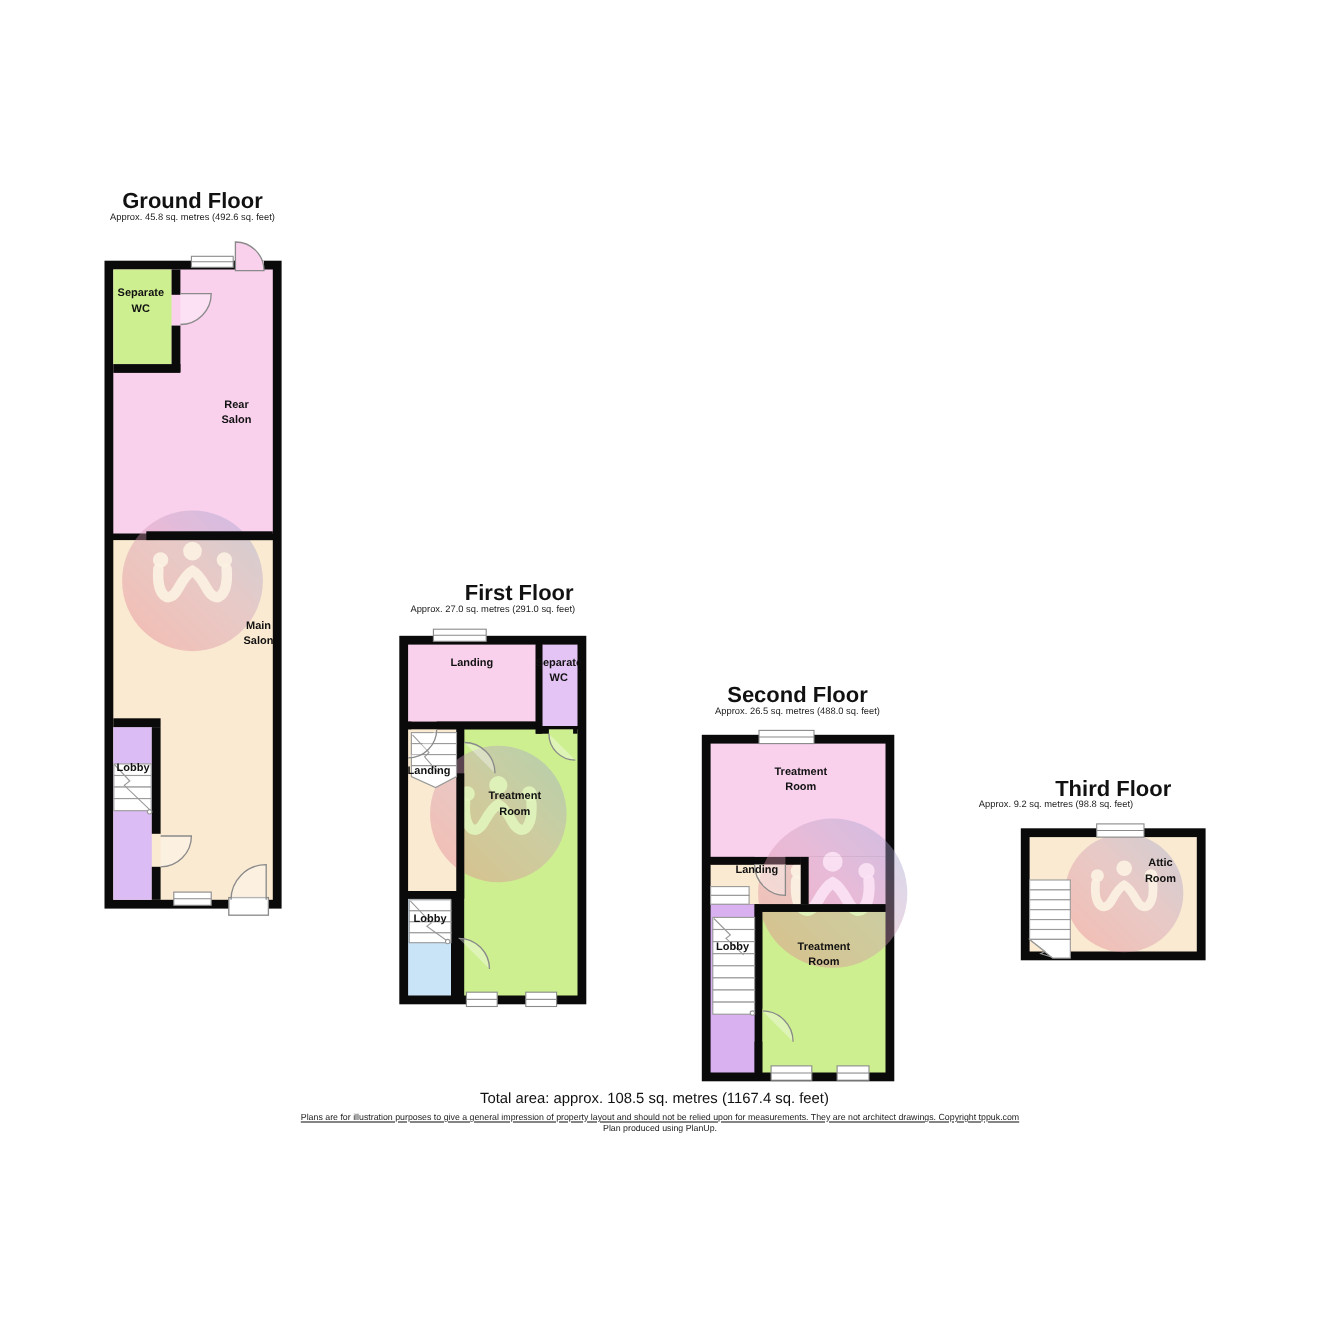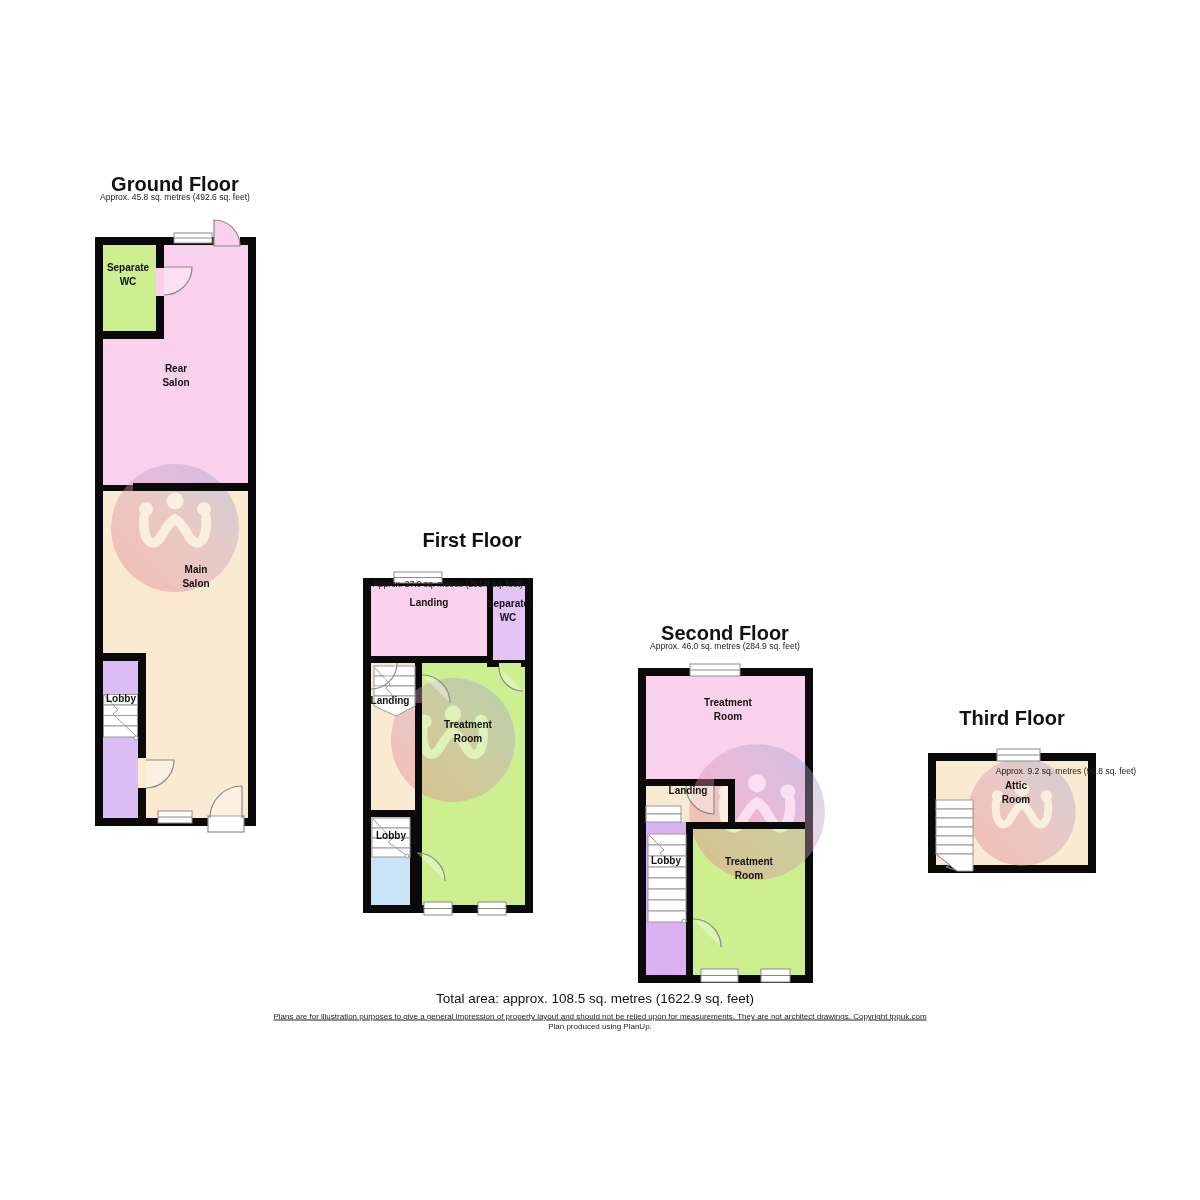--- a/index.html
+++ b/index.html
@@ -6,21 +6,21 @@
   body {
     width:1200px; height:1200px; position:relative; background:#ffffff;
     font-family:"Liberation Sans", sans-serif; overflow:hidden;
   }
   svg.plan-canvas { position:absolute; left:0; top:0; }
   .abs { position:absolute; transform:translate(-50%,-50%); color:#111; }
   .floor-title { font-size:20px; font-weight:bold; white-space:nowrap; }
   .floor-subtitle { font-size:8.5px; color:#222; white-space:nowrap; }
   .room-label { font-size:10px; font-weight:bold; line-height:13.5px; text-align:center; white-space:nowrap; }
   .room-label.wrap { white-space:normal; }
-  .w44 { width:44px; } .w58 { width:58px; } .w74 { width:74px; }
+  .w44 { width:44px;margin-left:39px; } .w58 { width:58px; } .w74 { width:74px; }
   .total-area { font-size:13.5px; white-space:nowrap; }
   .disclaimer { font-size:8px; color:#222; white-space:nowrap; }
 </style>
 </head>
 <body>
 
 <svg class="plan-canvas" width="1200" height="1200" viewBox="0 0 1200 1200">
   <defs>
     <linearGradient id="wmg" x1="0" y1="1" x2="1" y2="0">
       <stop offset="0" stop-color="#ea7a84"></stop>
@@ -217,33 +217,33 @@
 </svg>
 
 <div class="abs floor-title" style="left:175px; top:184px;">Ground Floor</div>
 <div class="abs floor-subtitle" style="left:175px; top:197px;">Approx. 45.8 sq. metres (492.6 sq. feet)</div>
 <div class="abs room-label wrap w58" style="left:128px; top:274px;">Separate WC</div>
 <div class="abs room-label wrap w44" style="left:176px; top:375px;">Rear Salon</div>
 <div class="abs room-label wrap w44" style="left:196px; top:576px;">Main Salon</div>
 <div class="abs room-label" style="left:121px; top:699px;">Lobby</div>
 
 <div class="abs floor-title" style="left:472px; top:540px;">First Floor</div>
-<div class="abs floor-subtitle" style="left:448px; top:584px;">Approx. 27.0 sq. metres (291.0 sq. feet)</div>
+<div class="abs floor-subtitle" style="left:448px; top:553px;">Approx. 27.0 sq. metres (291.0 sq. feet)</div>
 <div class="abs room-label" style="left:429px; top:603px;">Landing</div>
 <div class="abs room-label wrap w58" style="left:508px; top:610px;">Separate WC</div>
 <div class="abs room-label" style="left:390px; top:701px;">Landing</div>
 <div class="abs room-label wrap w74" style="left:468px; top:731px;">Treatment Room</div>
 <div class="abs room-label" style="left:391px; top:836px;">Lobby</div>
 
 <div class="abs floor-title" style="left:725px; top:633px;">Second Floor</div>
-<div class="abs floor-subtitle" style="left:725px; top:646px;">Approx. 46.0 sq. metres (284.9 sq. feet)</div>
+<div class="abs floor-subtitle" style="left:725px; top:646px;">Approx. 26.5 sq. metres (488.0 sq. feet)</div>
 <div class="abs room-label wrap w74" style="left:728px; top:709px;">Treatment Room</div>
 <div class="abs room-label" style="left:688px; top:791px;">Landing</div>
 <div class="abs room-label" style="left:666px; top:861px;">Lobby</div>
 <div class="abs room-label wrap w74" style="left:749px; top:868px;">Treatment Room</div>
 
 <div class="abs floor-title" style="left:1012px; top:718px;">Third Floor</div>
-<div class="abs floor-subtitle" style="left:1066px; top:731px;margin-top:40px;">Approx. 9.2 sq. metres (98.8 sq. feet)</div>
+<div class="abs floor-subtitle" style="left:960px; top:731px;">Approx. 9.2 sq. metres (98.8 sq. feet)</div>
 <div class="abs room-label wrap w44" style="left:1016px; top:792px;">Attic Room</div>
 
-<div class="abs total-area" style="left:595px; top:998px;">Total area: approx. 108.5 sq. metres (1622.9 sq. feet)</div>
+<div class="abs total-area" style="left:595px; top:998px;">Total area: approx. 108.5 sq. metres (1167.4 sq. feet)</div>
 <div class="abs disclaimer" style="left:600px; top:1016px;text-decoration:underline;">Plans are for illustration purposes to give a general impression of property layout and should not be relied upon for measurements. They are not architect drawings.  Copyright tppuk.com</div>
 <div class="abs disclaimer" style="left:600px; top:1026px;">Plan produced using PlanUp.</div>
 
 </body></html>

